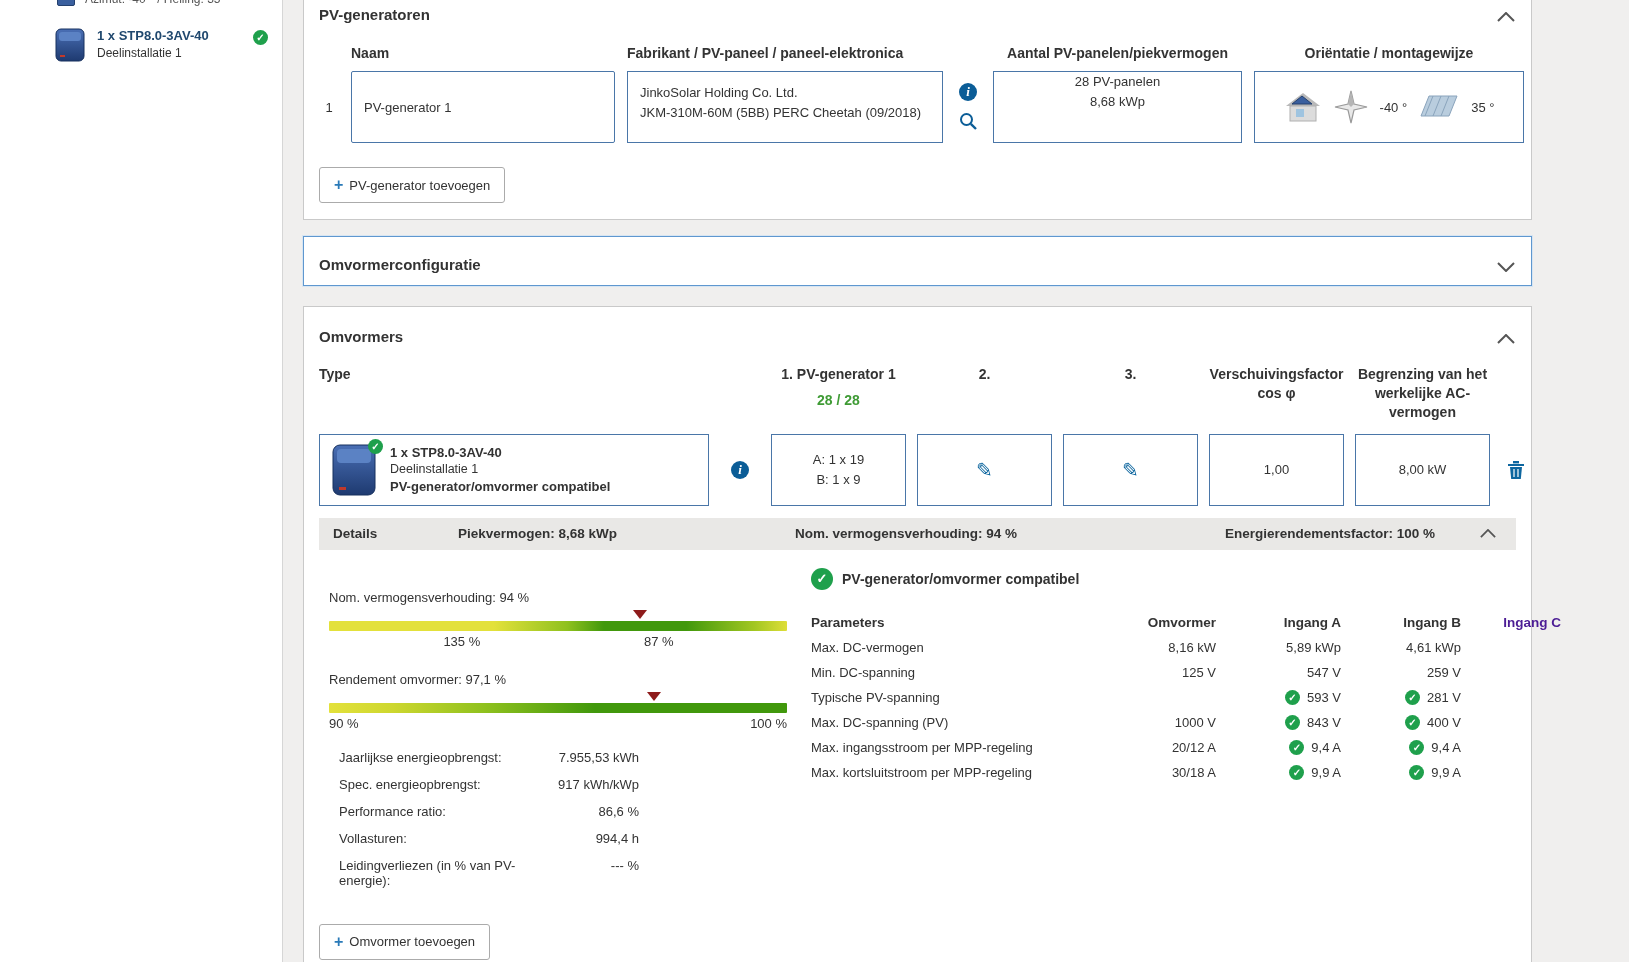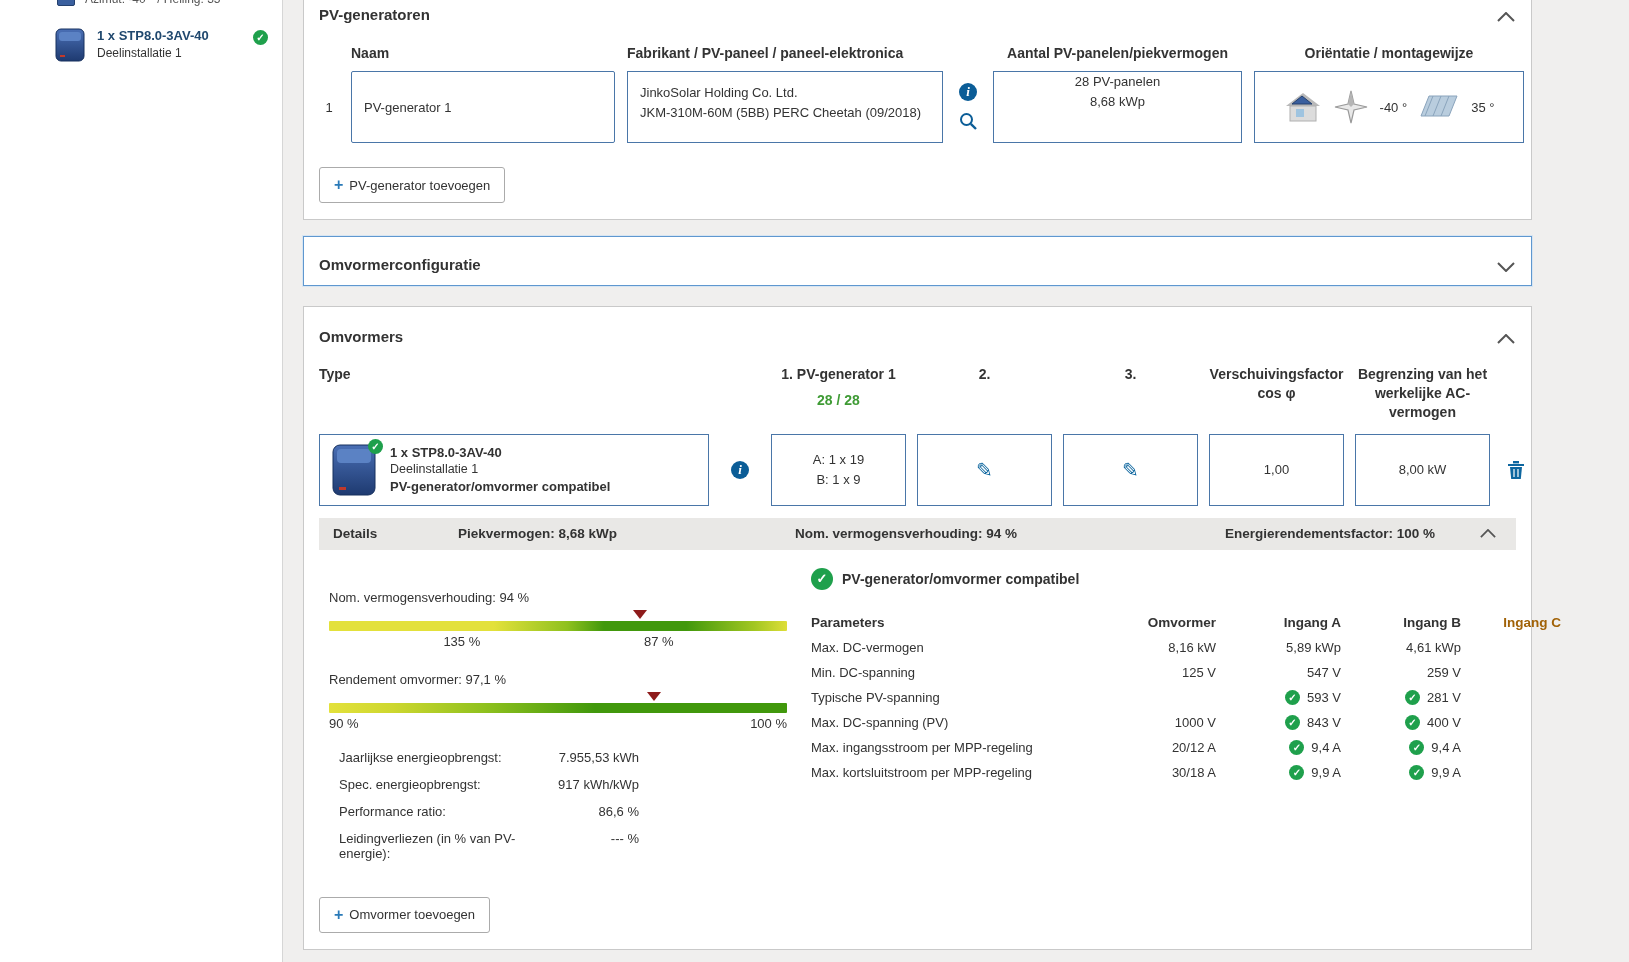--- a/index.html
+++ b/index.html
@@ -87,21 +87,21 @@
   .stat-row { display:flex; margin-bottom:12px;margin-left:10px; }
   .stat-label { flex:none; width:218px; }
   .stat-value { flex:none; width:82px; text-align:right; }
 
   .compat-col { flex:1; margin-left:24px; }
   .compat-head { display:flex; align-items:center; gap:9px; font-weight:bold; font-size:14px; }
   .param-grid { display:grid; grid-template-columns:280px 125px 125px 120px 100px; margin-top:20px; }
   .param-grid > div { height:25px; display:flex; align-items:center; }
   .pg-head { font-weight:bold; font-size:13.5px; }
   .num { justify-content:flex-end; text-align:right; gap:7px; }
-  .dim { color:#a16207; }
+  .dim { color:#4c1d95; }
 
   svg { display:block; }
 </style>
 </head>
 <body>
 
 <div class="app">
 
   <aside class="sidebar">
     <div class="side-partial">
@@ -342,20 +342,24 @@
               </div>
               <div class="stat-row">
                 <span class="stat-label">Spec. energieopbrengst:</span>
                 <span class="stat-value">917 kWh/kWp</span>
               </div>
               <div class="stat-row">
                 <span class="stat-label">Performance ratio:</span>
                 <span class="stat-value">86,6 %</span>
               </div>
               <div class="stat-row">
+                <span class="stat-label">Vollasturen:</span>
+                <span class="stat-value">994,4 h</span>
+              </div>
+              <div class="stat-row">
                 <span class="stat-label">Leidingverliezen (in % van PV-energie):</span>
                 <span class="stat-value">--- %</span>
               </div>
             </div>
           </div>
 
           <div class="compat-col">
             <div class="compat-head">
               <span class="check check-lg"></span>
               <span>PV-generator/omvormer compatibel</span>

